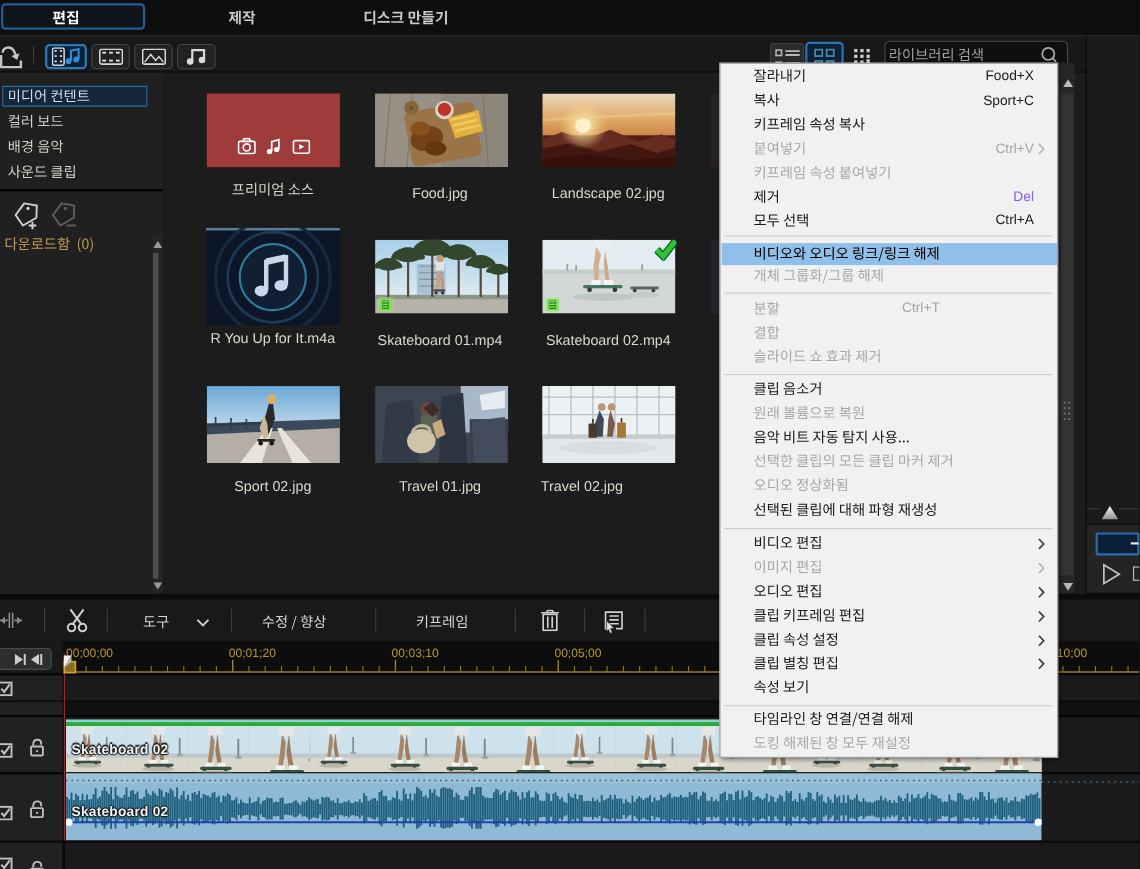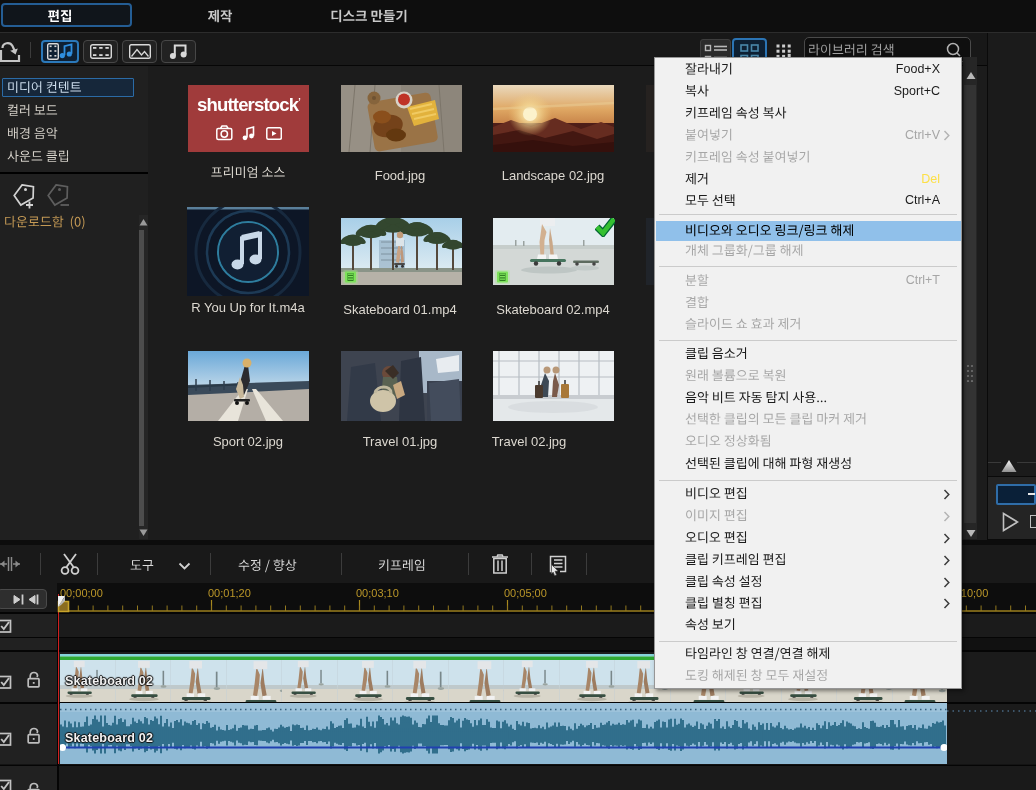--- a/index.html
+++ b/index.html
@@ -147,23 +147,20 @@
       <path d="M0.5 1.5 L8.5 1.5 L4.5 8 Z" fill="#9a9a9a"></path>
     </svg>
 <div class="abs" style="left:139px;top:230px;width:5px;height:296px;background:#4d4d4d"></div>
 <div class="abs" style="left:154px;top:219px;width:15px;height:28px;background:#2e2e2e;border:1px solid #3c3c3c;border-radius:4px"></div>
 <svg class="abs" style="left:157px;top:226px;" width="10" height="14" viewBox="0 0 10 14">
       <path d="M8 1.5 L3 7 L8 12.5" fill="none" stroke="#2f8fe8" stroke-width="2.2"></path>
     </svg>
 
 <div class="abs" id="media"></div>
 <div class="abs" style="left:188px;top:85px;width:121px;height:67px;background:#a03b3b"></div>
-<div class="abs" style="left:188px;top:85px;width:121px;height:67px;font-family:'Liberation Sans';color:#fff;text-align:center">
-      <div style="margin-top:9px;font-size:18.5px;font-weight:bold;letter-spacing:-0.8px">shutterstock<span style="font-size:9px;vertical-align:7px">’</span></div>
-    </div>
 <svg class="abs" style="left:216px;top:125px;" width="66" height="17" viewBox="0 0 66 17">
       <g fill="none" stroke="#fff" stroke-width="1.5">
         <rect x="0.8" y="3.5" width="15" height="11" rx="1.5"></rect>
         <circle cx="8.3" cy="9" r="3.2"></circle>
         <path d="M4.5 3.5 L6 1 L10.6 1 L12.1 3.5"></path>
       </g>
       <path d="M31 12.5 L31 3.8 L37.5 2 L37.5 10.8" fill="none" stroke="#fff" stroke-width="1.6"></path>
       <circle cx="29" cy="12.8" r="2.4" fill="#fff"></circle>
       <circle cx="35.5" cy="11" r="2.4" fill="#fff"></circle>
       <rect x="50.8" y="2.8" width="14.5" height="11.5" rx="1.5" fill="none" stroke="#fff" stroke-width="1.5"></rect>
@@ -1004,23 +1001,23 @@
 <div class="abs" id="menu"></div>
 <div class="abs" style="left:659px;top:213.5px;width:298px;height:1px;background:#cbcbcb;z-index:51"></div>
 <div class="abs" style="left:659px;top:265.5px;width:298px;height:1px;background:#cbcbcb;z-index:51"></div>
 <div class="abs" style="left:659px;top:339.5px;width:298px;height:1px;background:#cbcbcb;z-index:51"></div>
 <div class="abs" style="left:659px;top:479.5px;width:298px;height:1px;background:#cbcbcb;z-index:51"></div>
 <div class="abs" style="left:659px;top:641.0px;width:298px;height:1px;background:#cbcbcb;z-index:51"></div>
 <div class="abs" style="left:655.5px;top:221px;width:305px;height:19.5px;background:#90c0ea;z-index:51"></div>
 <div class="abs" style="left:820px;top:62.5px;width:120px;text-align:right;font-size:12.5px;color:#1c1c1c;z-index:52;line-height:13px">Food+X</div>
 <div class="abs" style="left:820px;top:84.5px;width:120px;text-align:right;font-size:12.5px;color:#1c1c1c;z-index:52;line-height:13px">Sport+C</div>
 <div class="abs" style="left:820px;top:128.5px;width:120px;text-align:right;font-size:12.5px;color:#a6a6a6;z-index:52;line-height:13px">Ctrl+V</div>
-<div class="abs" style="left:820px;top:172.5px;width:120px;text-align:right;font-size:12.5px;color:#fde047;z-index:52;line-height:13px">Del</div>
+<div class="abs" style="left:820px;top:172.5px;width:120px;text-align:right;font-size:12.5px;color:#8b5cf6;z-index:52;line-height:13px">Del</div>
 <div class="abs" style="left:820px;top:194.0px;width:120px;text-align:right;font-size:12.5px;color:#1c1c1c;z-index:52;line-height:13px">Ctrl+A</div>
-<div class="abs" style="left:820px;top:274.0px;width:120px;text-align:right;font-size:12.5px;color:#a6a6a6;z-index:52;line-height:13px">Ctrl+T</div>
+<div class="abs" style="left:820px;top:274.0px;width:120px;font-size:12.5px;color:#a6a6a6;z-index:52;line-height:13px">Ctrl+T</div>
 <svg class="abs" style="left:943px;top:130.0px;z-index:52" width="7" height="11" viewBox="0 0 7 11">
       <path d="M1.5 1 L5.8 5.5 L1.5 10" fill="none" stroke="#b4b4b4" stroke-width="1.5"></path>
     </svg>
 <svg class="abs" style="left:943px;top:488.5px;z-index:52" width="7" height="11" viewBox="0 0 7 11">
       <path d="M1.5 1 L5.8 5.5 L1.5 10" fill="none" stroke="#3c3c3c" stroke-width="1.5"></path>
     </svg>
 <svg class="abs" style="left:943px;top:510.5px;z-index:52" width="7" height="11" viewBox="0 0 7 11">
       <path d="M1.5 1 L5.8 5.5 L1.5 10" fill="none" stroke="#b4b4b4" stroke-width="1.5"></path>
     </svg>
 <svg class="abs" style="left:943px;top:532.5px;z-index:52" width="7" height="11" viewBox="0 0 7 11">

